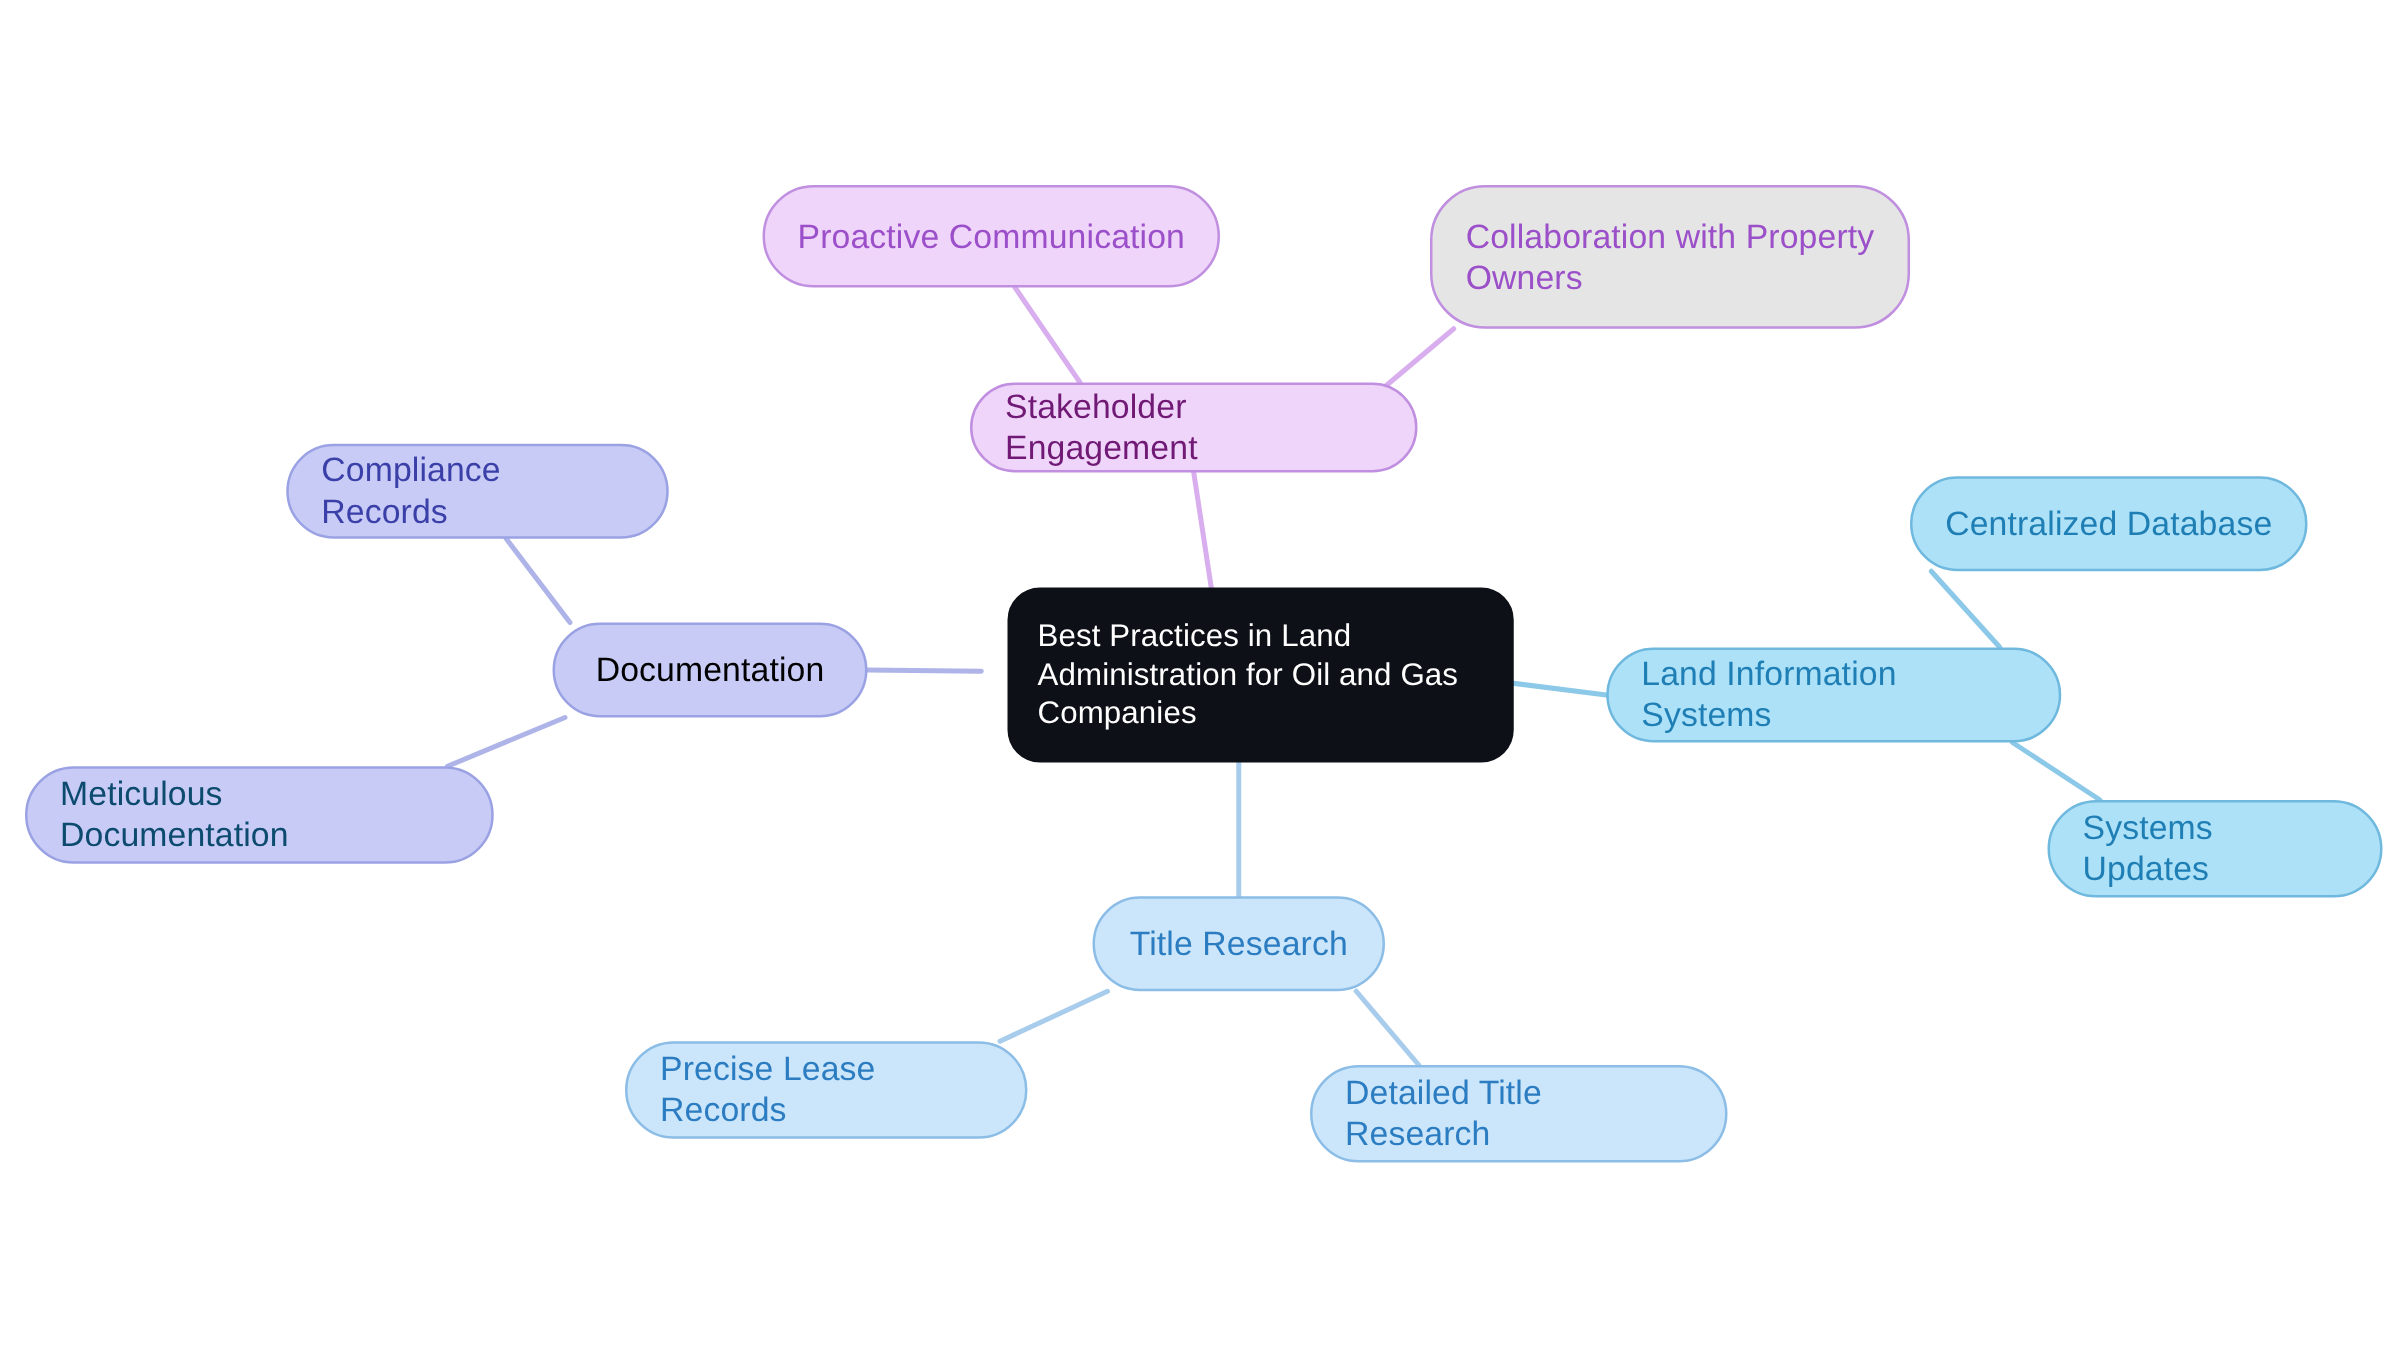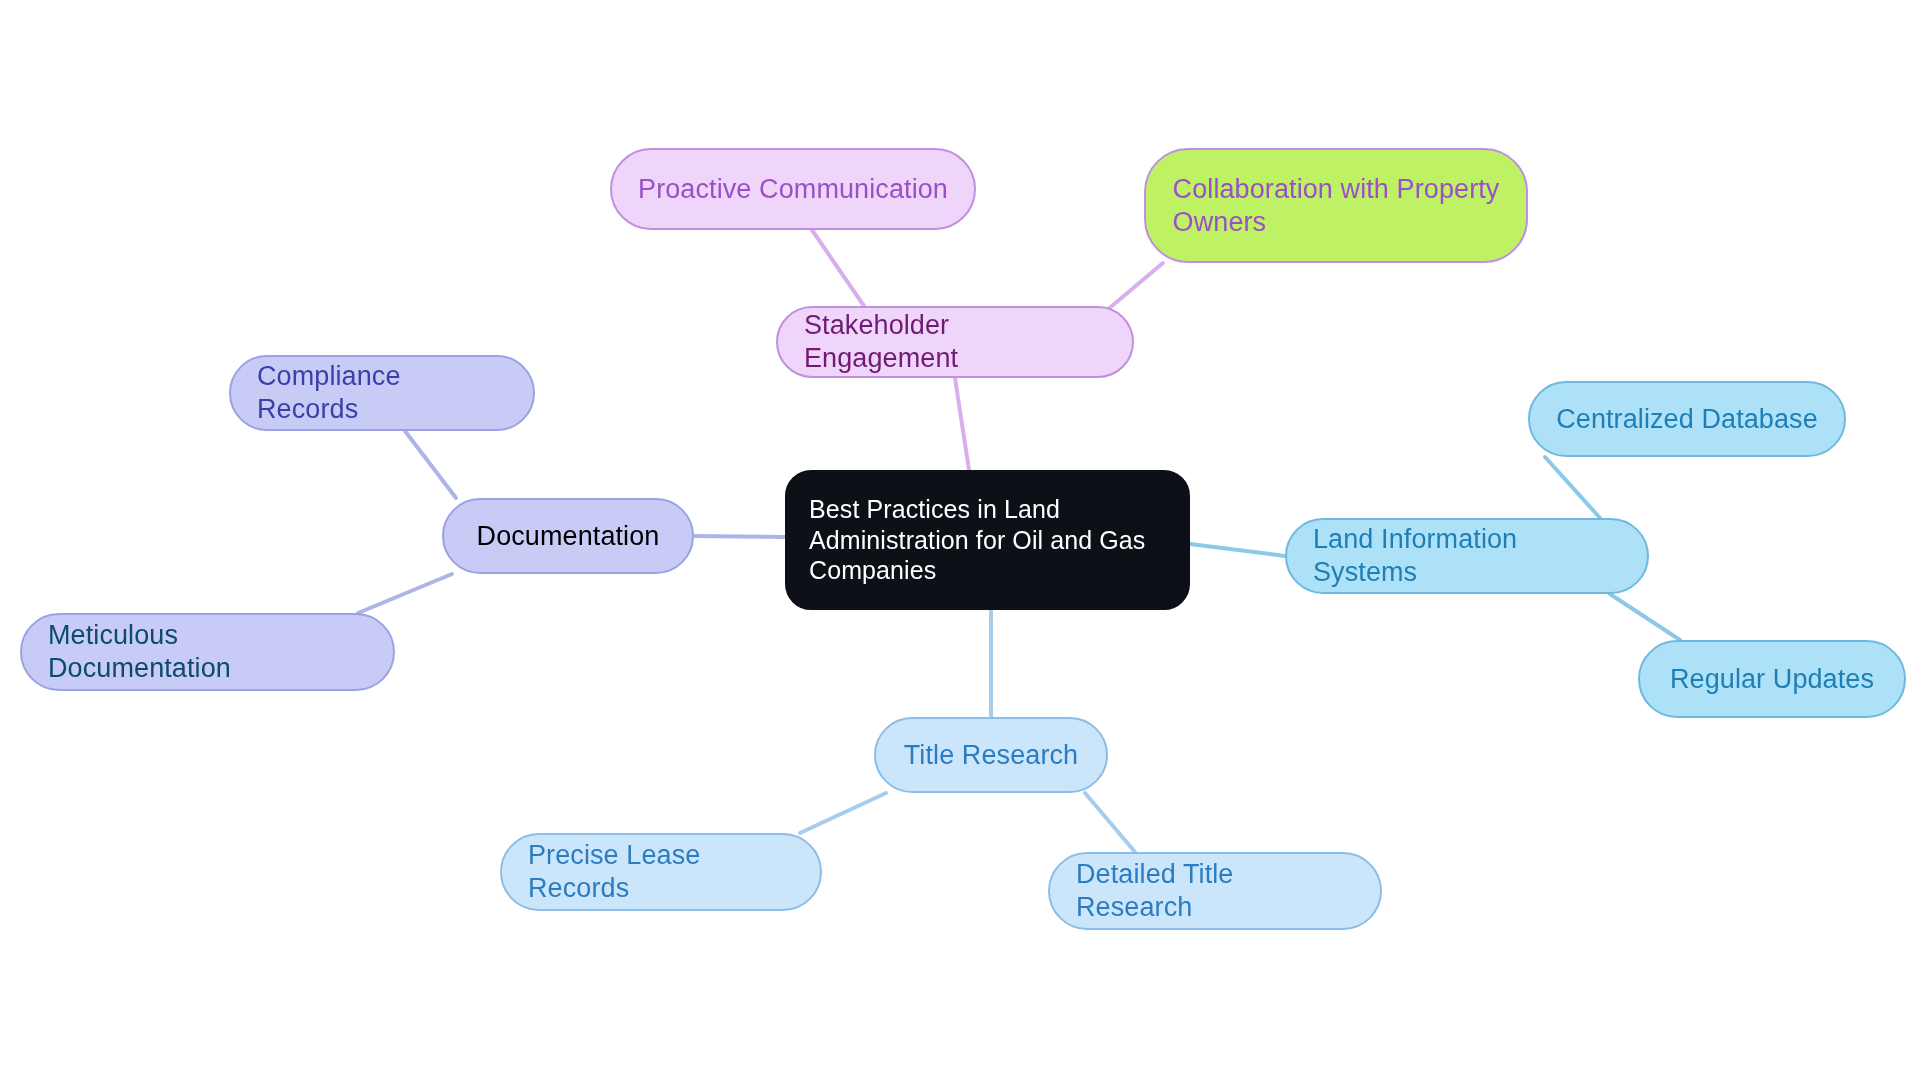--- a/index.html
+++ b/index.html
@@ -38,20 +38,21 @@
     line-height: 1.22;
     letter-spacing: 0.1px;
   }
   .node-root {
     background: #0d1117;
     border-color: #0d1117;
     color: #ffffff;
     border-radius: 26px;
     font-size: 25px;
     padding: 10px 22px;
+    margin-left: 21px;
   }
   .node-branch, .node-leaf {
     border-radius: 999px;
     font-size: 27px;
     padding: 8px 26px;
   }
   .node-leaf.two-line {
     border-radius: 44px;
   }
 </style>
@@ -72,26 +73,26 @@
       <line x1="1600" y1="518" x2="1545" y2="457" stroke="#8cc9e8" stroke-width="4" stroke-linecap="round"></line>
       <line x1="1610" y1="594" x2="1680" y2="640" stroke="#8cc9e8" stroke-width="4" stroke-linecap="round"></line>
       <line x1="886" y1="793" x2="800" y2="833" stroke="#a8cdec" stroke-width="4" stroke-linecap="round"></line>
       <line x1="1085" y1="793" x2="1135" y2="852" stroke="#a8cdec" stroke-width="4" stroke-linecap="round"></line>
     </svg>
 
   <div id="node-layer">
       <div class="node node-root" style="left: 785px; top: 470px; width: 405px; height: 140px; background: rgb(13, 17, 23); color: rgb(255, 255, 255);">Best Practices in Land Administration for Oil and Gas Companies</div>
       <div class="node node-branch" style="left: 776px; top: 306px; width: 358px; height: 72px; background: rgb(240, 213, 250); border-color: rgb(192, 143, 224); color: #701a75;">Stakeholder Engagement</div>
       <div class="node node-leaf" style="left: 610px; top: 148px; width: 366px; height: 82px; background: rgb(240, 213, 250); border-color: rgb(192, 143, 224); color: rgb(155, 79, 201);">Proactive Communication</div>
-      <div class="node node-leaf two-line" style="left: 1144px; top: 148px; width: 384px; height: 115px; background: #bef264; border-color: rgb(192, 143, 224); color: rgb(155, 79, 201);">Collaboration with Property
+      <div class="node node-leaf two-line" style="left: 1144px; top: 148px; width: 384px; height: 115px; background: #e5e5e5; border-color: rgb(192, 143, 224); color: rgb(155, 79, 201);">Collaboration with Property
 Owners</div>
       <div class="node node-branch" style="left: 442px; top: 498px; width: 252px; height: 76px; background: rgb(199, 203, 246); border-color: rgb(155, 162, 227); color: #000000;">Documentation</div>
       <div class="node node-leaf" style="left: 229px; top: 355px; width: 306px; height: 76px; background: rgb(199, 203, 246); border-color: rgb(155, 162, 227); color: rgb(59, 63, 168);">Compliance Records</div>
       <div class="node node-leaf" style="left: 20px; top: 613px; width: 375px; height: 78px; background: rgb(199, 203, 246); border-color: rgb(155, 162, 227); color: #0c4a6e;">Meticulous Documentation</div>
       <div class="node node-branch" style="left: 1285px; top: 518px; width: 364px; height: 76px; background: rgb(173, 225, 248); border-color: rgb(111, 184, 222); color: rgb(31, 127, 181);">Land Information Systems</div>
       <div class="node node-leaf" style="left: 1528px; top: 381px; width: 318px; height: 76px; background: rgb(173, 225, 248); border-color: rgb(111, 184, 222); color: rgb(31, 127, 181);">Centralized Database</div>
-      <div class="node node-leaf" style="left: 1638px; top: 640px; width: 268px; height: 78px; background: rgb(173, 225, 248); border-color: rgb(111, 184, 222); color: rgb(31, 127, 181);">Regular Updates</div>
+      <div class="node node-leaf" style="left: 1638px; top: 640px; width: 268px; height: 78px; background: rgb(173, 225, 248); border-color: rgb(111, 184, 222); color: rgb(31, 127, 181);">Systems Updates</div>
       <div class="node node-branch" style="left: 874px; top: 717px; width: 234px; height: 76px; background: rgb(203, 230, 251); border-color: rgb(140, 189, 230); color: rgb(43, 124, 192);">Title Research</div>
       <div class="node node-leaf" style="left: 500px; top: 833px; width: 322px; height: 78px; background: rgb(203, 230, 251); border-color: rgb(140, 189, 230); color: rgb(43, 124, 192);">Precise Lease Records</div>
       <div class="node node-leaf" style="left: 1048px; top: 852px; width: 334px; height: 78px; background: rgb(203, 230, 251); border-color: rgb(140, 189, 230); color: rgb(43, 124, 192);">Detailed Title Research</div>
     </div>
 
 </div>
 
 </body></html>

